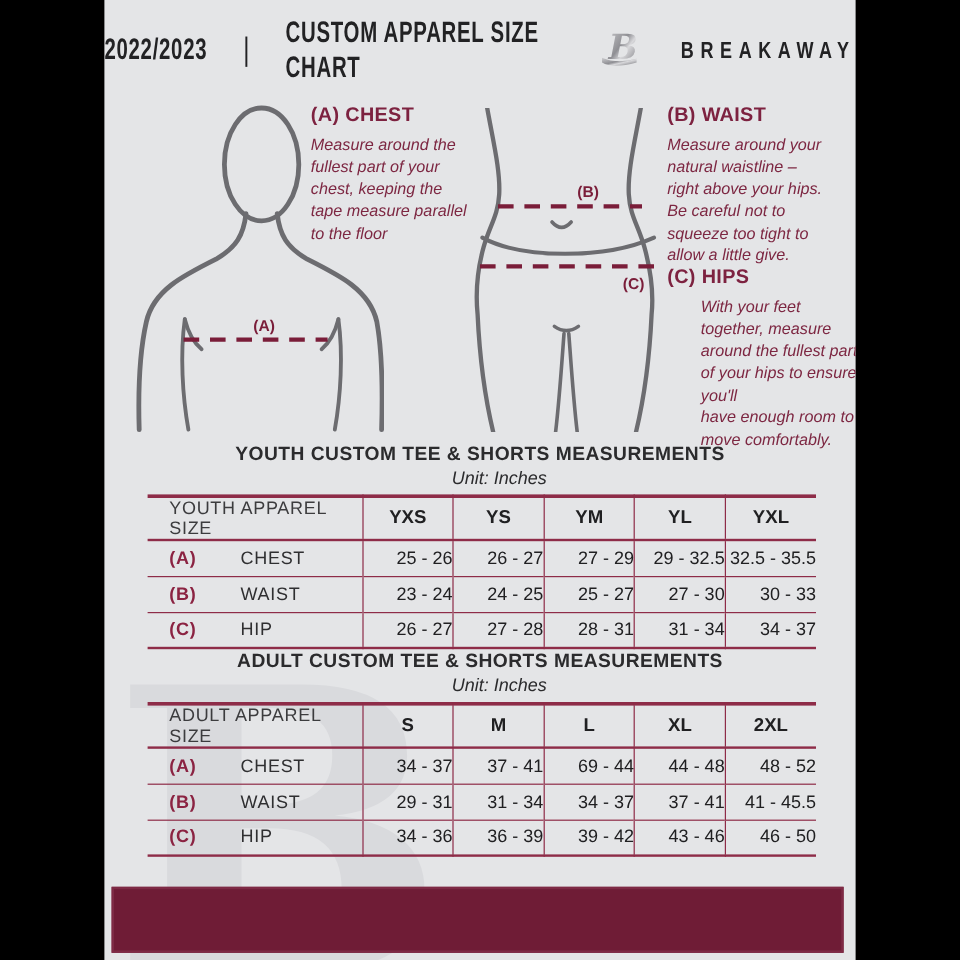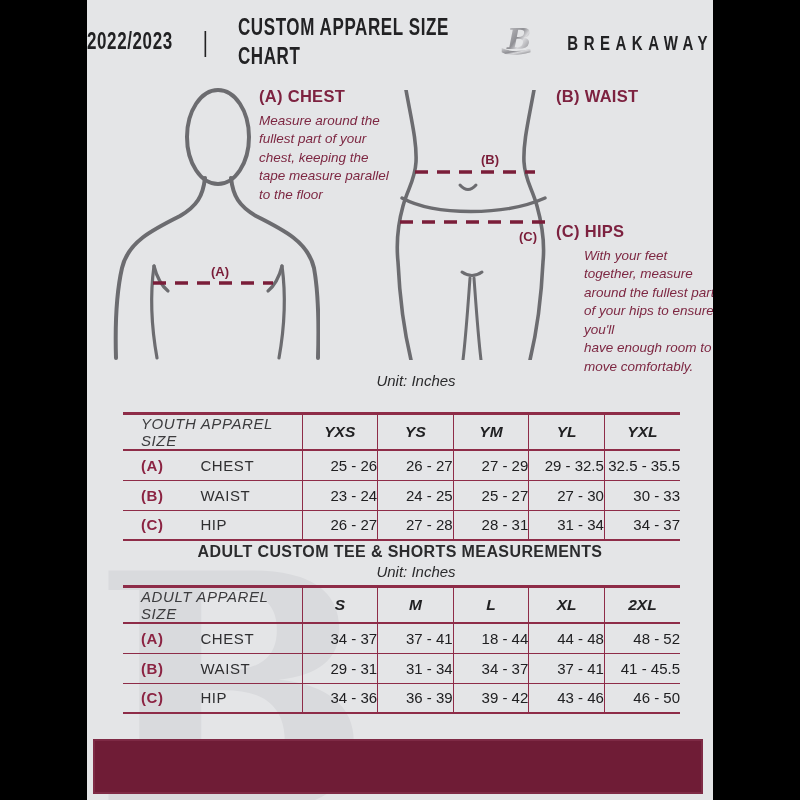--- a/index.html
+++ b/index.html
@@ -53,21 +53,21 @@
   .sec-adult{top:543px;}
 
   
   .tblwrap{position:absolute;left:36px;width:557px;}
   .tbl-youth{top:412px;}
   .tbl-adult{top:585px;}
   table{width:557px;border-collapse:collapse;table-layout:fixed;
     border-top:3px solid var(--line);border-bottom:2px solid var(--line);}
   col.c-label{width:179px;}
   col.c-val{width:75.6px;}
-  thead tr{height:33px;border-bottom:2.5px solid var(--line);font-style:italic;}
+  thead tr{height:33px;border-bottom:2.5px solid var(--line);}
   tbody tr{height:30px;}
   tbody tr:not(:last-child){border-bottom:1.5px solid var(--line);}
   th,td{padding:0;font-weight:normal;}
   .cell-label{text-align:left;padding-left:18px;font-size:15px;color:#3c3c3e;letter-spacing:.6px;}
   .cell-size{text-align:center;font-weight:bold;font-size:15.5px;color:#202022;border-left:1.5px solid var(--line);margin-left:22px;}
   .cell-val{text-align:right;font-size:15px;color:#202022;border-left:1.5px solid var(--line);}
   .rowkey{font-weight:bold;color:#8b2342;}
   .rowname{color:#2f2f31;margin-left:32px;}
 
   
@@ -135,30 +135,37 @@
         <text x="129" y="151" font-size="13" font-weight="bold" fill="#7a1d39">(C)</text>
       </svg>
 
       <div class="mh mh-chest">(A) CHEST</div>
       <div class="mp mp-chest">Measure around the
 fullest part of your
 chest, keeping the
 tape measure parallel
 to the floor</div>
       <div class="mh mh-waist">(B) WAIST</div>
+      <div class="mp mp-waist">Measure around your
+natural waistline –
+right above your hips.
+Be careful not to
+squeeze too tight to
+allow a little give.</div>
       <div class="mh mh-hips">(C) HIPS</div>
       <div class="mp mp-hips">With your feet
 together, measure
 around the fullest part
 of your hips to ensure
 you'll
 have enough room to
 move comfortably.</div>
 
       <div class="sec sec-youth">
+        <div class="t">YOUTH CUSTOM TEE &amp; SHORTS MEASUREMENTS</div>
         <div class="u">Unit: Inches</div>
       </div>
       <div class="tblwrap tbl-youth">
         <table>
             <colgroup>
               <col class="c-label">
               <col class="c-val">
               <col class="c-val">
               <col class="c-val">
               <col class="c-val">
@@ -225,21 +232,21 @@
                 <th class="cell-size">L</th>
                 <th class="cell-size">XL</th>
                 <th class="cell-size">2XL</th>
               </tr>
             </thead>
             <tbody>
               <tr>
                 <td class="cell-label"><span class="rowkey">(A) </span><span class="rowname">CHEST</span></td>
                 <td class="cell-val">34 - 37</td>
                 <td class="cell-val">37 - 41</td>
-                <td class="cell-val">18 - 44</td>
+                <td class="cell-val">69 - 44</td>
                 <td class="cell-val">44 - 48</td>
                 <td class="cell-val">48 - 52</td>
               </tr>
               <tr>
                 <td class="cell-label"><span class="rowkey">(B) </span><span class="rowname">WAIST</span></td>
                 <td class="cell-val">29 - 31</td>
                 <td class="cell-val">31 - 34</td>
                 <td class="cell-val">34 - 37</td>
                 <td class="cell-val">37 - 41</td>
                 <td class="cell-val">41 - 45.5</td>

